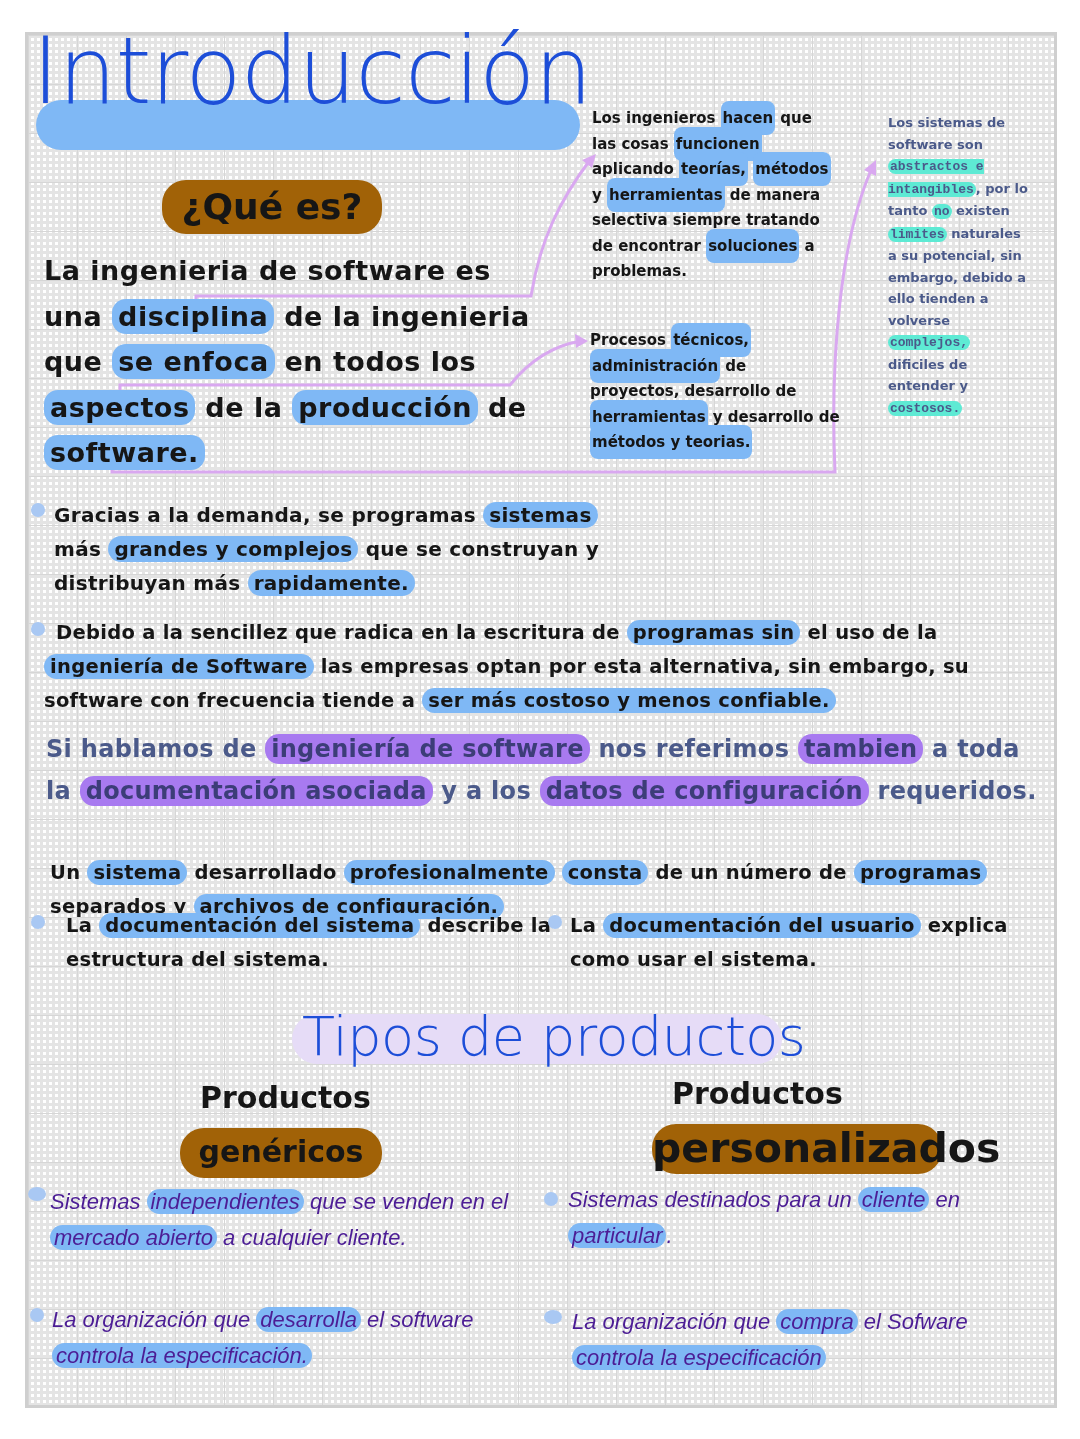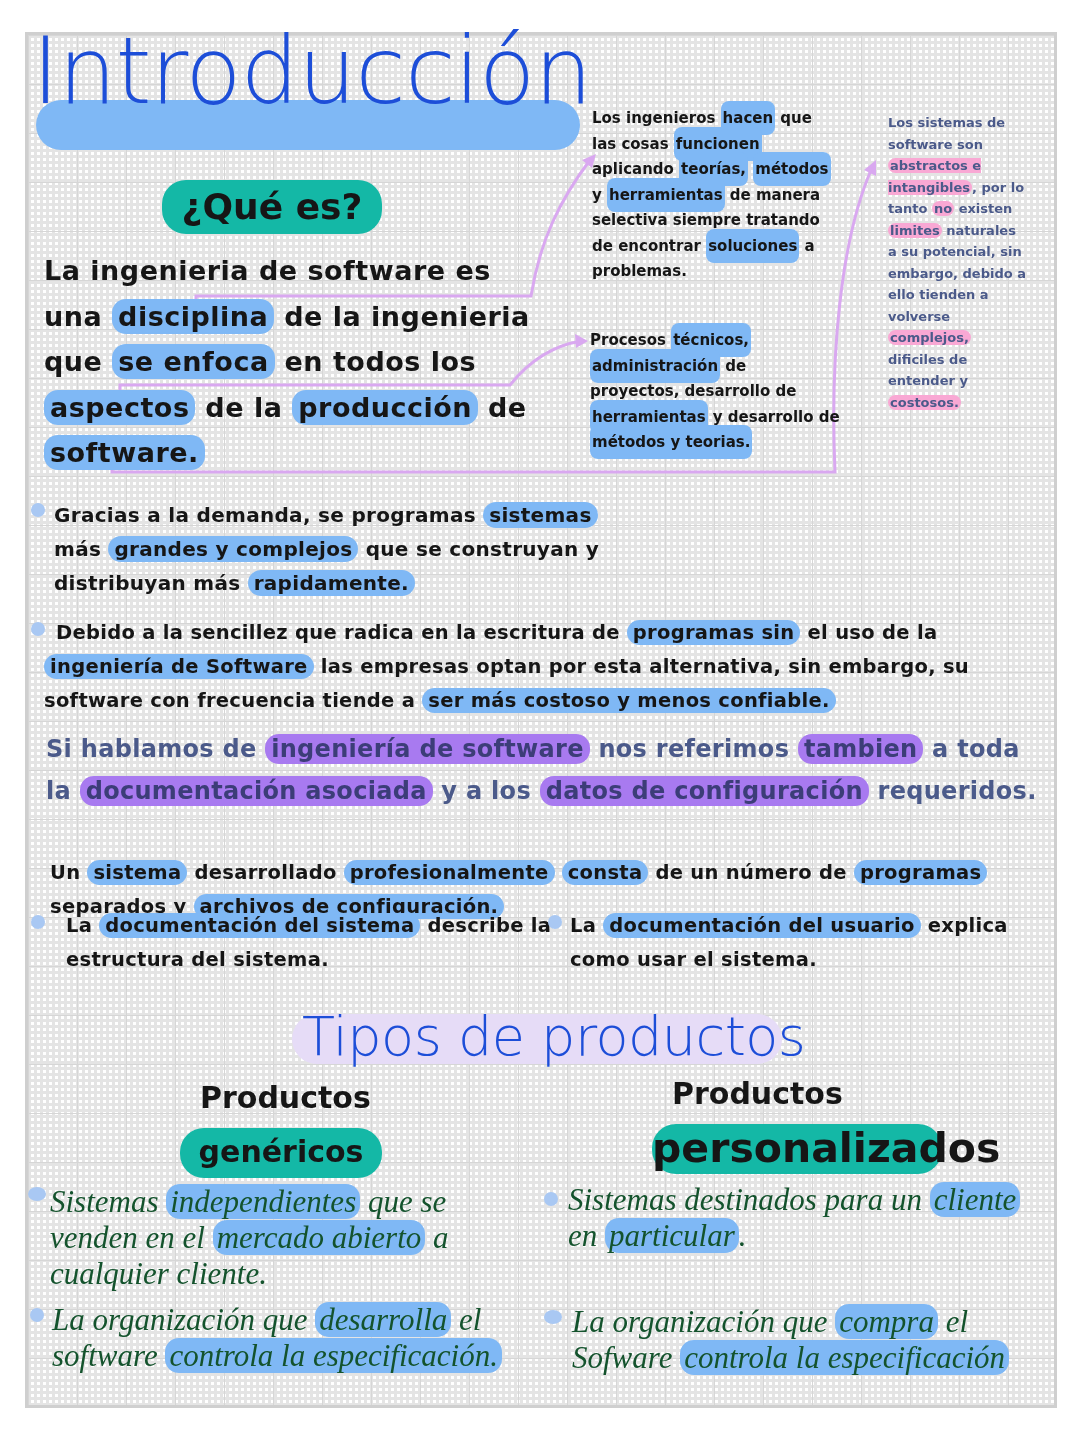--- a/index.html
+++ b/index.html
@@ -15,27 +15,27 @@
       linear-gradient(to bottom, #d6d6d6 1px, transparent 1px),
       repeating-linear-gradient(to bottom, #e4e4e4 0 3px, transparent 3px 6px),
       repeating-linear-gradient(to right, #e4e4e4 0 3px, transparent 3px 6px);
     background-size: 49px 49px, 49px 49px, 1px 100%, 100% 1px;
     background-position: 0 0, 0 0, 24px 0, 0 24px;
   }
 
   .abs { position: absolute; }
   .hl { background: #7fb8f5; border-radius: 14px; padding: 0 4px; }
   .hl-p { background: #a87af0; border-radius: 14px; padding: 0 4px; }
-  .hl-l { background: #f9a8d4; border-radius: 10px; padding: 0 2px; }
+  .hl-l { background: #5eead4; border-radius: 10px; padding: 0 2px; font-family: Liberation Mono, monospace; }
 
   
   .title-bar { left: 36px; top: 100px; width: 544px; height: 50px; background: #7fb8f5; border-radius: 25px; }
   .title { left: 32px; top: 26px; font-family: "DejaVu Sans", sans-serif; font-weight: 300; font-size: 92px; letter-spacing: -1px; color: #1d4ed8; line-height: 1; }
 
-  .badge-teal { background: #14b8a6; border-radius: 24px; }
+  .badge-teal { background: #a16207; border-radius: 24px; }
   .que-es { left: 162px; top: 180px; width: 220px; height: 54px; font-weight: bold; font-size: 36px; text-align: center; line-height: 54px; }
 
   .def { left: 44px; top: 248px; width: 500px; font-weight: bold; font-size: 27px; line-height: 45.5px; letter-spacing: 0.5px; }
   .def .hl { padding: 2px 6px; }
 
   .side1 { left: 592px; top: 106px; width: 240px; font-weight: bold; font-size: 15px; line-height: 25.5px; }
   .side2 { left: 590px; top: 328px; width: 250px; font-weight: bold; font-size: 15px; line-height: 25.5px; }
   .side1 .hl, .side2 .hl { border-radius: 8px; padding: 8px 2px; }
   .side3 { left: 888px; top: 112px; width: 140px; font-weight: bold; font-size: 13px; line-height: 21.5px; color: #4b5a8a; }
 
@@ -54,21 +54,21 @@
 
   .tipos-bg { left: 292px; top: 1014px; width: 490px; height: 50px; background: #e6dcf7; border-radius: 25px; }
   .tipos { left: 302px; top: 1005px; font-size: 54px; font-weight: 300; color: #1d4ed8; letter-spacing: -0.5px; line-height: 1.2; }
 
   .prod-h { font-weight: bold; font-size: 30px; }
   .ph1 { left: 200px; top: 1080px; }
   .ph2 { left: 672px; top: 1076px; }
   .pb1 { left: 180px; top: 1128px; width: 202px; height: 50px; font-weight: bold; font-size: 30px; line-height: 48px; text-align: center; }
   .pb2 { left: 652px; top: 1124px; width: 290px; height: 50px; font-weight: bold; font-size: 41px; line-height: 48px; text-align: center; }
 
-  .ital { font-family: Liberation Serif, serif; font-style: italic; font-size: 31px; line-height: 36px; color: #14532d; }
+  .ital { font-family: Liberation Sans, sans-serif; font-style: italic; font-size: 22px; line-height: 36px; color: #4c1d95; }
   .ital .hl { padding: 0 4px; }
   .g1 { left: 50px; top: 1184px; width: 480px; }
   .g2 { left: 52px; top: 1302px; width: 480px; }
   .c1 { left: 568px; top: 1182px; width: 480px; }
   .c2 { left: 572px; top: 1304px; width: 480px; }
 
   svg.arrows { position: absolute; left: 0; top: 0; width: 1080px; height: 1439px; pointer-events: none; }
 </style>
 </head>
 <body>

